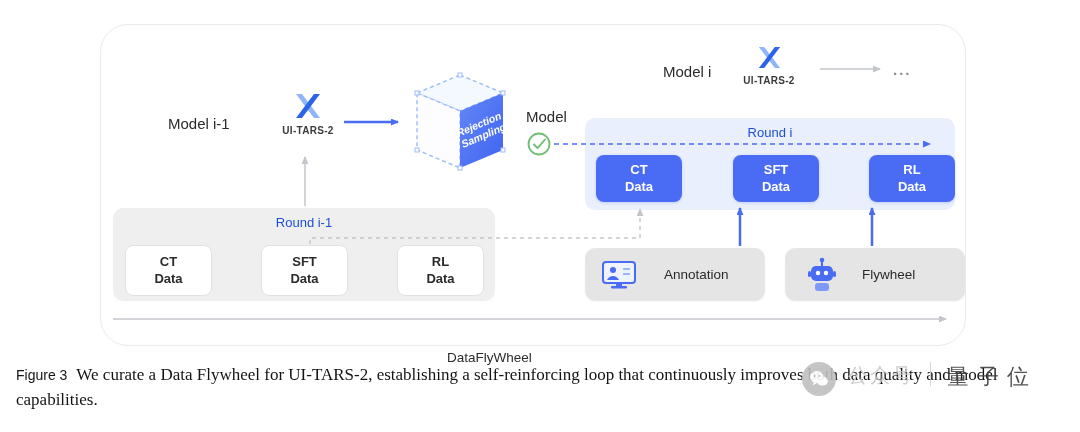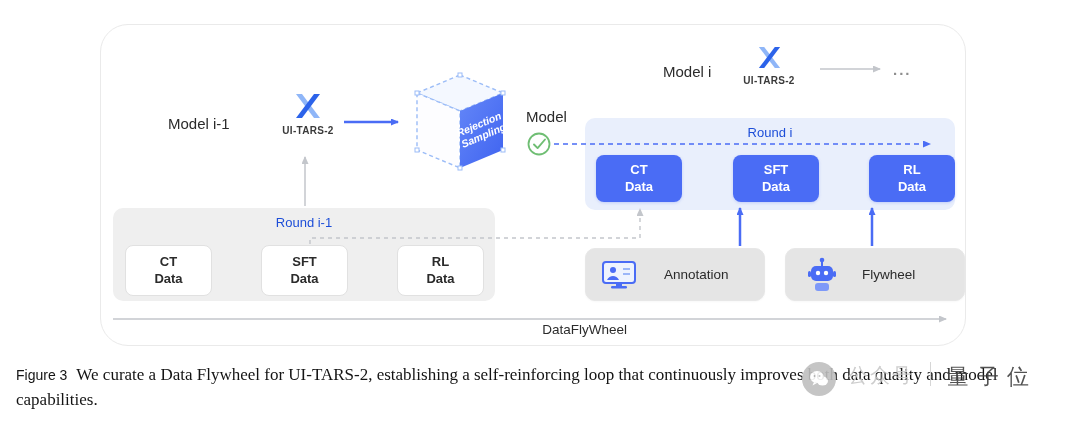--- a/index.html
+++ b/index.html
@@ -37,21 +37,21 @@
     display:flex; flex-direction:column; align-items:center; justify-content:center;
   }
   .io-card {
     width:180px; height:53px; background:#e5e5e5; border:1px solid #e7e7e7; border-radius:10px;
     display:flex; align-items:center; box-shadow:0 1px 2px rgba(0,0,0,.03);
   }
   .io-card .io-label { font-size:13.5px; color:#2b2b2b; }
 
   .ellipsis { font-size:15px; font-weight:bold; color:#8e8e8e; letter-spacing:2px; }
 
-  .flywheel-label { font-size:13.5px; color:#2b2b2b; text-align:right; }
+  .flywheel-label { font-size:13.5px; color:#2b2b2b; text-align:left;margin-top:28px; }
 
   .caption {
     left:16px; top:363px; width:1054px;
     font-family:"Liberation Serif", serif; font-size:17px; line-height:1.45; color:#141414;
   }
   .cap-label { font-family:"Liberation Sans", sans-serif; font-weight:normal; font-size:14px; margin-right:9px; }
 
   .watermark {
     left:802px; top:362px; z-index:10; display:flex; align-items:flex-start; opacity:.9;
   }

